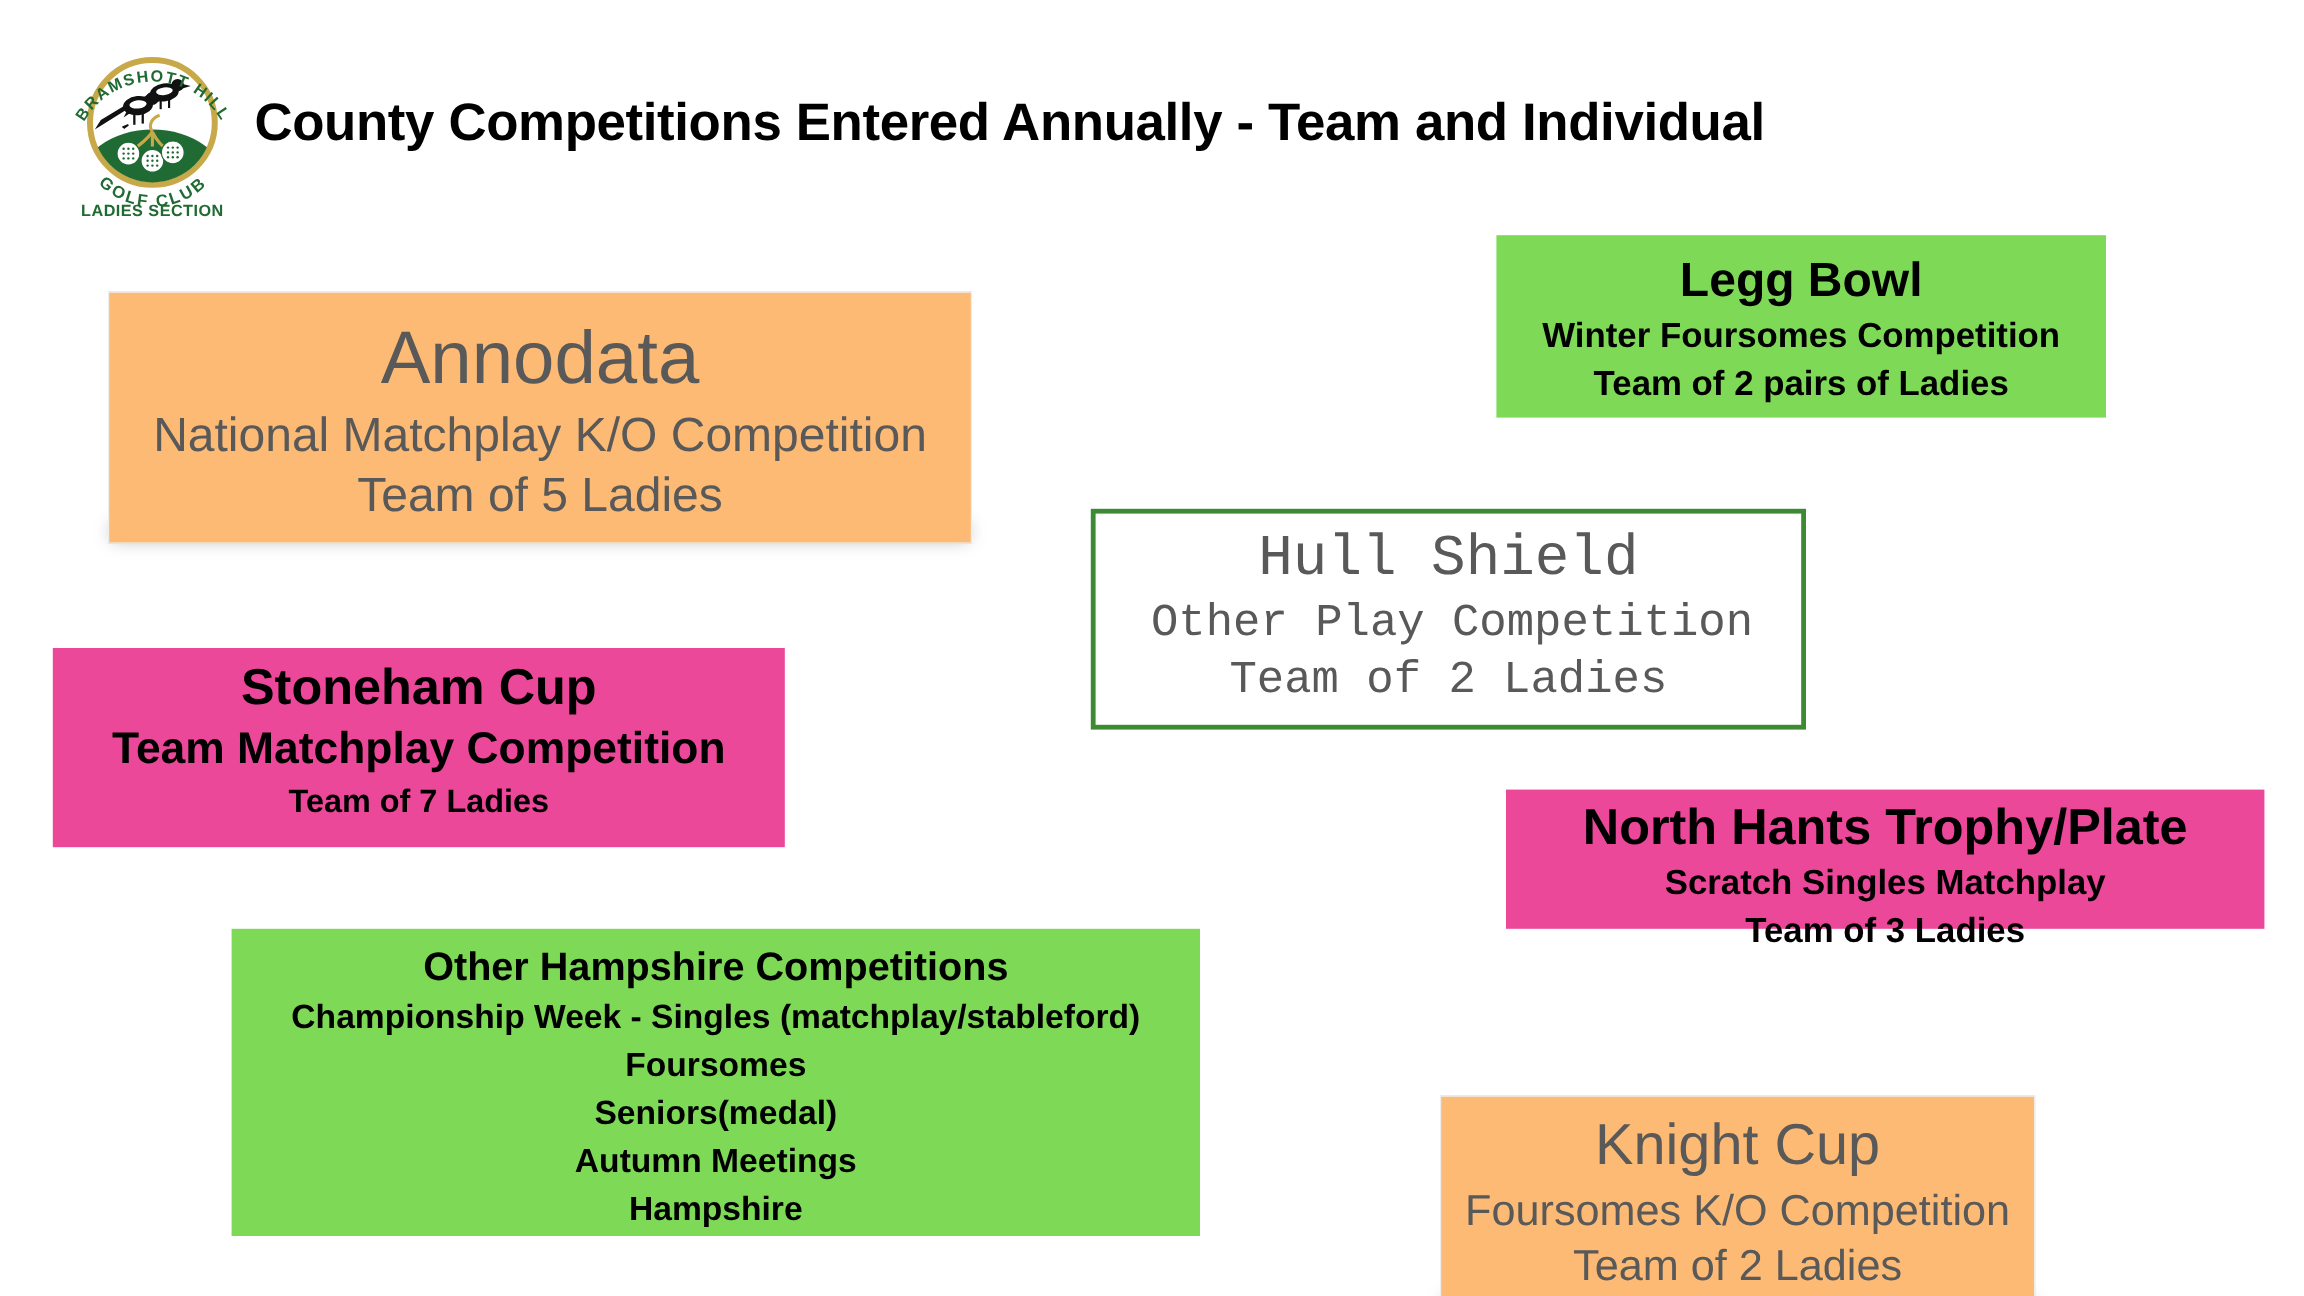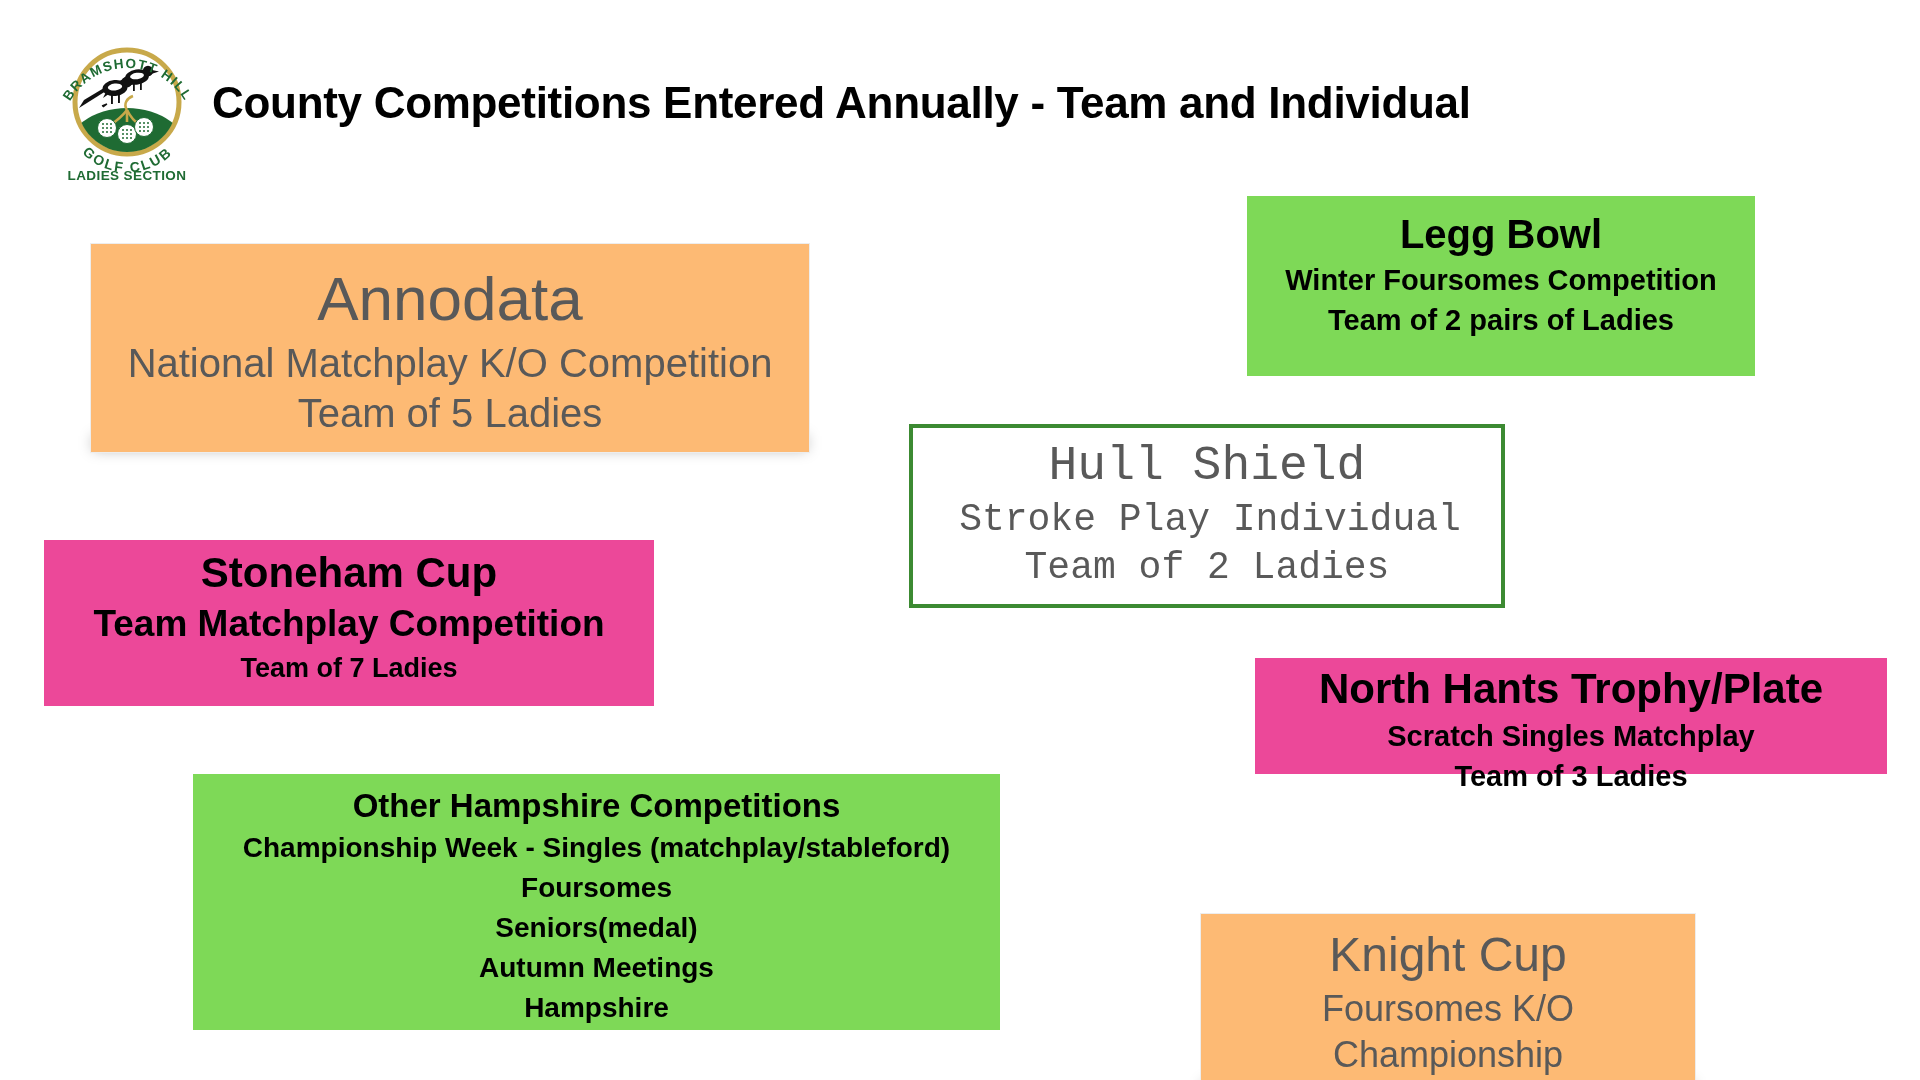--- a/index.html
+++ b/index.html
@@ -158,29 +158,29 @@
   </div>
 
   <div class="title">County Competitions Entered Annually - Team and Individual</div>
 
   <div class="card card-white" style="left:90px; top:243px; width:720px; height:210px; padding:8px 10px;">
     <span class="t h-light" style="font-size:62px; line-height:78px; margin-top:8px;">Annodata</span>
     <span class="s h-light" style="font-size:40px; line-height:50px;">National Matchplay K/O  Competition</span>
     <span class="s h-light" style="font-size:40px; line-height:50px;">Team of 5 Ladies</span>
   </div>
 
-  <div class="card card-green" style="left:1247px; top:196px; width:508px; height:180px; padding:6px 8px;">
+  <div class="card card-green" style="left:1247px; top:196px; width:508px; height:152px; padding:6px 8px;">
     <span class="t h-bold" style="font-size:40px; line-height:52px; margin-top:6px;">Legg Bowl</span>
     <span class="s h-bold" style="font-size:29px; line-height:40px;">Winter Foursomes Competition</span>
     <span class="s h-bold" style="font-size:29px; line-height:40px;">Team of 2 pairs of Ladies</span>
   </div>
 
   <div class="card card-outline" style="left:909px; top:424px; width:596px; height:184px; padding:4px 2px;font-family:Liberation Mono, monospace;">
     <span class="t h-light nowrap" style="font-size:48px; line-height:60px; margin-top:4px;">Hull Shield</span>
-    <span class="s h-light nowrap" style="font-size:38px; line-height:48px; margin-left:6px;">Stroke Play Individual</span>
+    <span class="s h-light nowrap" style="font-size:38px; line-height:48px; margin-left:6px;">Other Play Competition</span>
     <span class="s h-light nowrap" style="font-size:38px; line-height:48px;">Team of 2 Ladies</span>
   </div>
 
   <div class="card card-blue" style="left:44px; top:540px; width:610px; height:166px; padding:4px 6px;">
     <span class="t h-bold" style="font-size:42px; line-height:54px; margin-top:2px;">Stoneham Cup</span>
     <span class="s h-bold" style="font-size:37px; line-height:48px;">Team Matchplay Competition</span>
     <span class="s h-bold" style="font-size:27px; line-height:40px;">Team of 7 Ladies</span>
   </div>
 
   <div class="card card-blue" style="left:1255px; top:658px; width:632px; height:116px; padding:2px 4px;">
@@ -193,17 +193,17 @@
     <span class="t h-bold" style="font-size:33px; line-height:44px; margin-top:6px;">Other Hampshire Competitions</span>
     <span class="s h-bold" style="font-size:28px; line-height:40px;">Championship Week - Singles (matchplay/stableford)</span>
     <span class="s h-bold" style="font-size:28px; line-height:40px;">Foursomes</span>
     <span class="s h-bold" style="font-size:28px; line-height:40px;">Seniors(medal)</span>
     <span class="s h-bold" style="font-size:28px; line-height:40px;">Autumn Meetings</span>
     <span class="s h-bold" style="font-size:28px; line-height:40px;">Hampshire</span>
   </div>
 
   <div class="card card-white" style="left:1200px; top:913px; width:496px; height:186px; padding:6px 8px;">
     <span class="t h-light" style="font-size:48px; line-height:62px; margin-top:4px;">Knight Cup</span>
-    <span class="s h-light" style="font-size:36px; line-height:46px;">Foursomes K/O Championship</span>
+    <span class="s h-light" style="font-size:36px; line-height:46px;">Foursomes K/O Competition</span>
     <span class="s h-light" style="font-size:36px; line-height:46px;">Team of 2 Ladies</span>
   </div>
 
 </div>
 
 </body></html>

